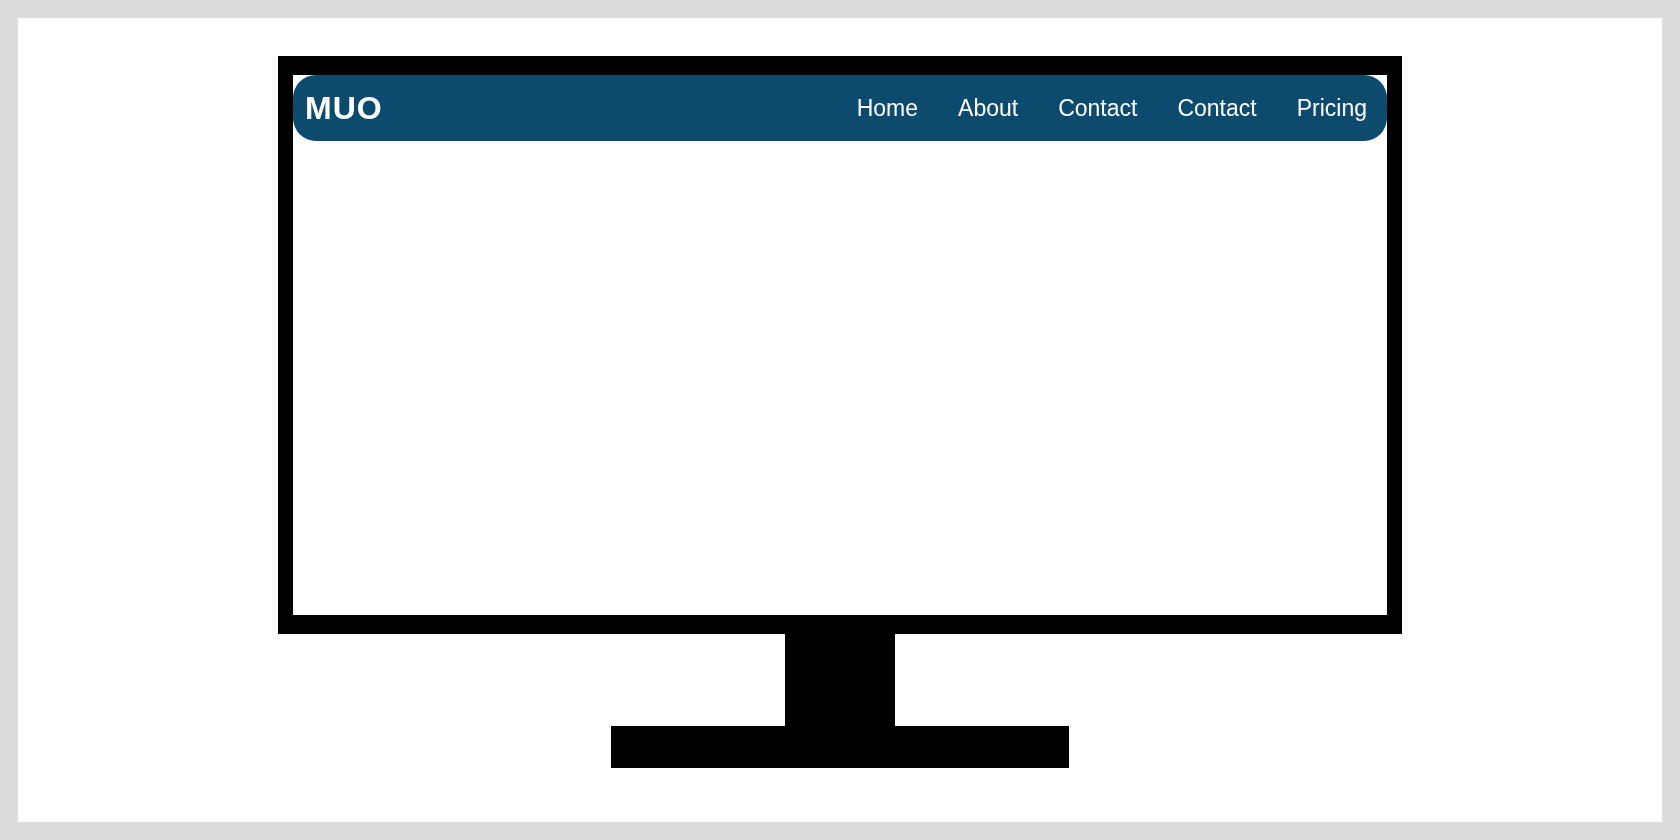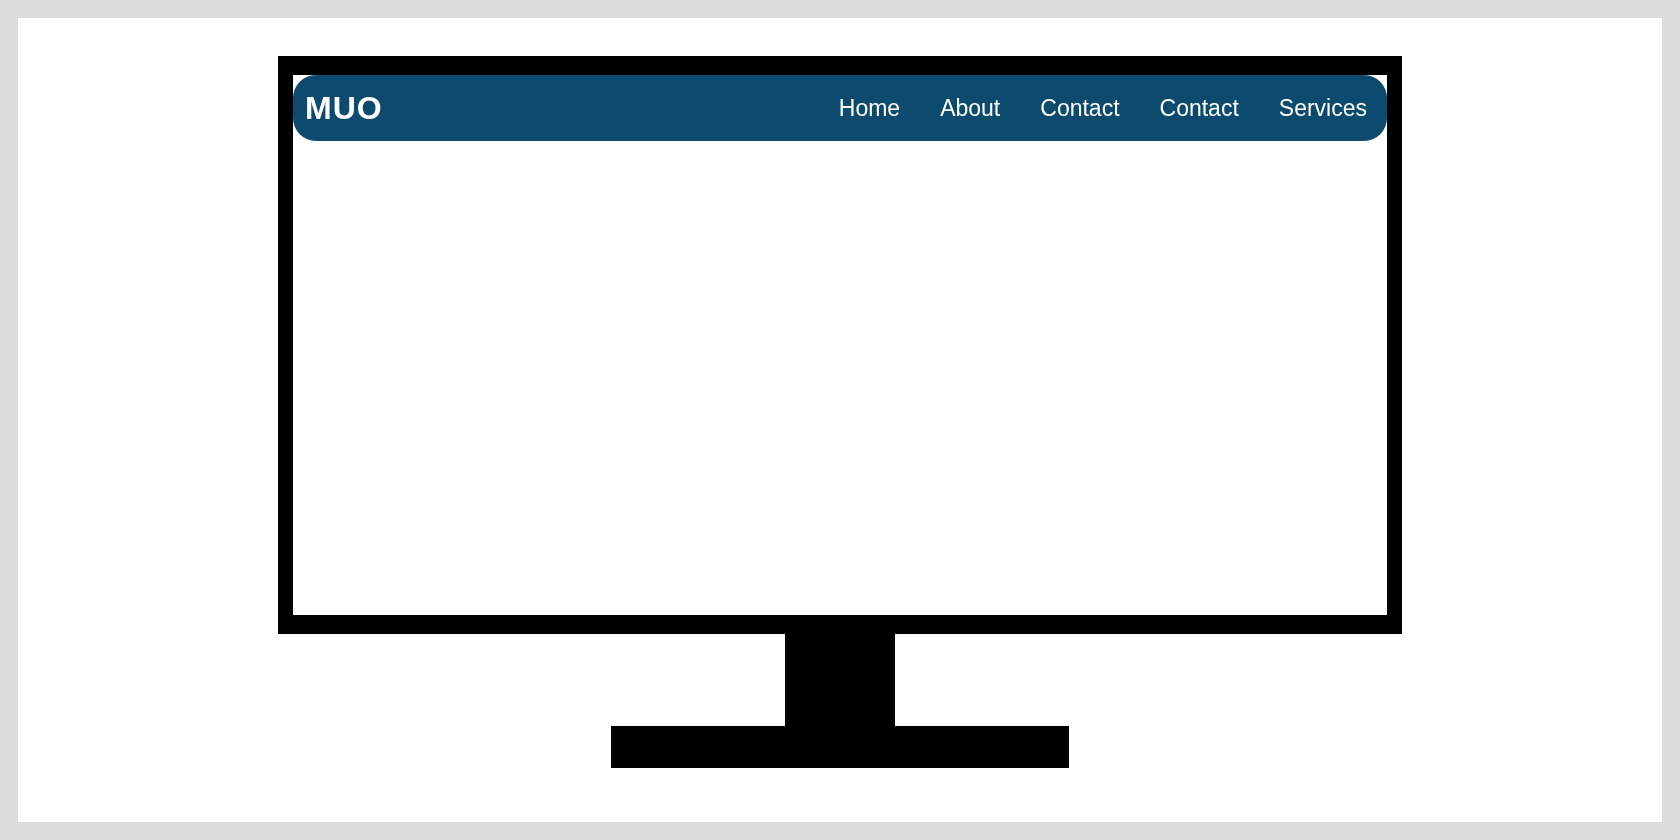--- a/index.html
+++ b/index.html
@@ -108,21 +108,21 @@
       <div class="monitor-screen">
 
         <div class="navbar">
           <div class="brand">MUO</div>
 
           <div class="nav-links">
             <div class="nav-link">Home</div>
             <div class="nav-link">About</div>
             <div class="nav-link">Contact</div>
             <div class="nav-link">Contact</div>
-            <div class="nav-link">Services</div>
+            <div class="nav-link">Pricing</div>
           </div>
         </div>
 
       </div>
     </div>
 
     <div class="stand-neck"></div>
     <div class="stand-base"></div>
 
   </div>

